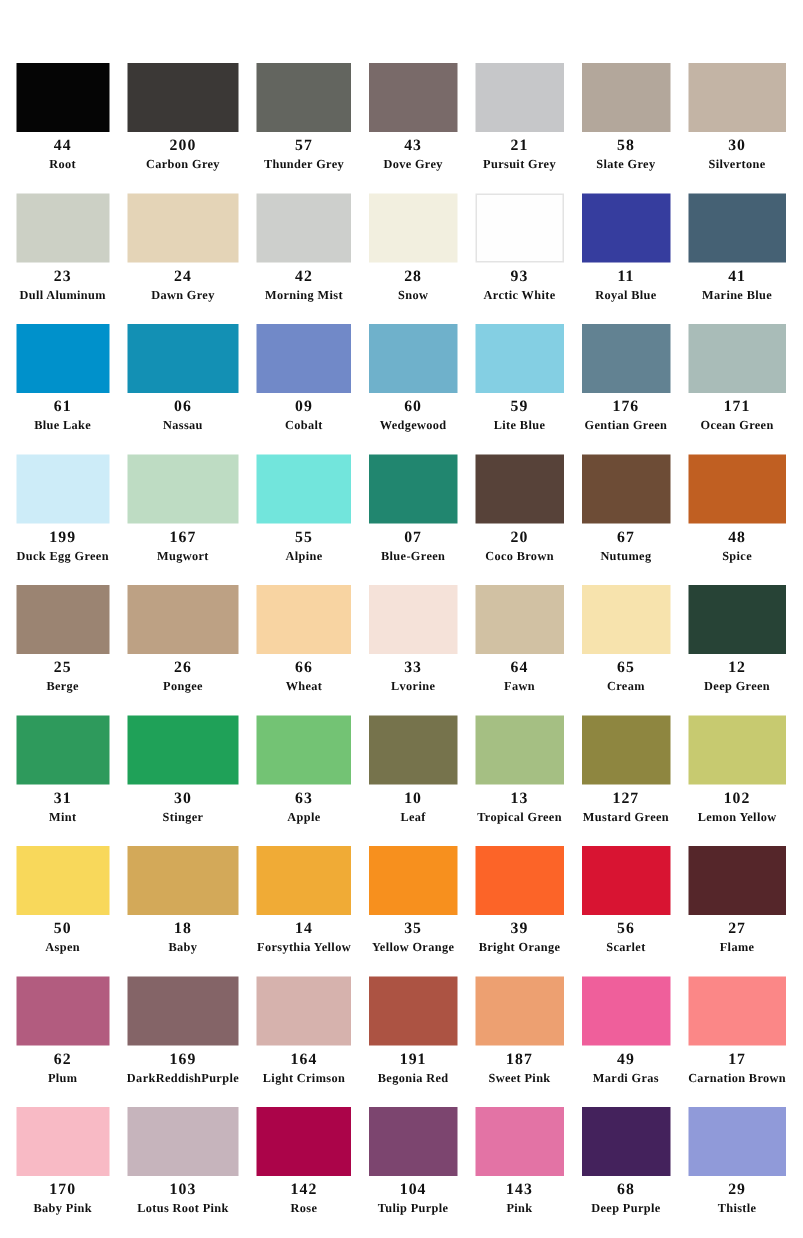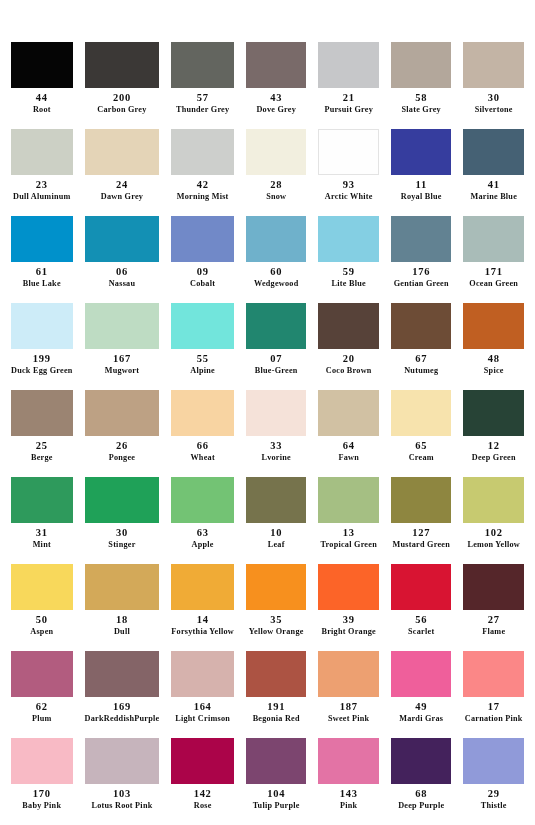--- a/index.html
+++ b/index.html
@@ -286,21 +286,21 @@
         <div class="swatch-name">Lemon Yellow</div>
       </div>
       <div class="swatch-cell">
         <div class="swatch-chip" style="background: rgb(248, 216, 91);"></div>
         <div class="swatch-code">50</div>
         <div class="swatch-name">Aspen</div>
       </div>
       <div class="swatch-cell">
         <div class="swatch-chip" style="background: rgb(211, 169, 89);"></div>
         <div class="swatch-code">18</div>
-        <div class="swatch-name">Dull</div>
+        <div class="swatch-name">Baby</div>
       </div>
       <div class="swatch-cell">
         <div class="swatch-chip" style="background: rgb(240, 171, 54);"></div>
         <div class="swatch-code">14</div>
         <div class="swatch-name">Forsythia Yellow</div>
       </div>
       <div class="swatch-cell">
         <div class="swatch-chip" style="background: rgb(247, 144, 30);"></div>
         <div class="swatch-code">35</div>
         <div class="swatch-name">Yellow Orange</div>
@@ -346,21 +346,21 @@
         <div class="swatch-name">Sweet Pink</div>
       </div>
       <div class="swatch-cell">
         <div class="swatch-chip" style="background: rgb(239, 95, 155);"></div>
         <div class="swatch-code">49</div>
         <div class="swatch-name">Mardi Gras</div>
       </div>
       <div class="swatch-cell">
         <div class="swatch-chip" style="background: rgb(251, 135, 135);"></div>
         <div class="swatch-code">17</div>
-        <div class="swatch-name">Carnation Pink</div>
+        <div class="swatch-name">Carnation Brown</div>
       </div>
       <div class="swatch-cell">
         <div class="swatch-chip" style="background: rgb(248, 186, 197);"></div>
         <div class="swatch-code">170</div>
         <div class="swatch-name">Baby Pink</div>
       </div>
       <div class="swatch-cell">
         <div class="swatch-chip" style="background: rgb(198, 180, 188);"></div>
         <div class="swatch-code">103</div>
         <div class="swatch-name">Lotus Root Pink</div>

